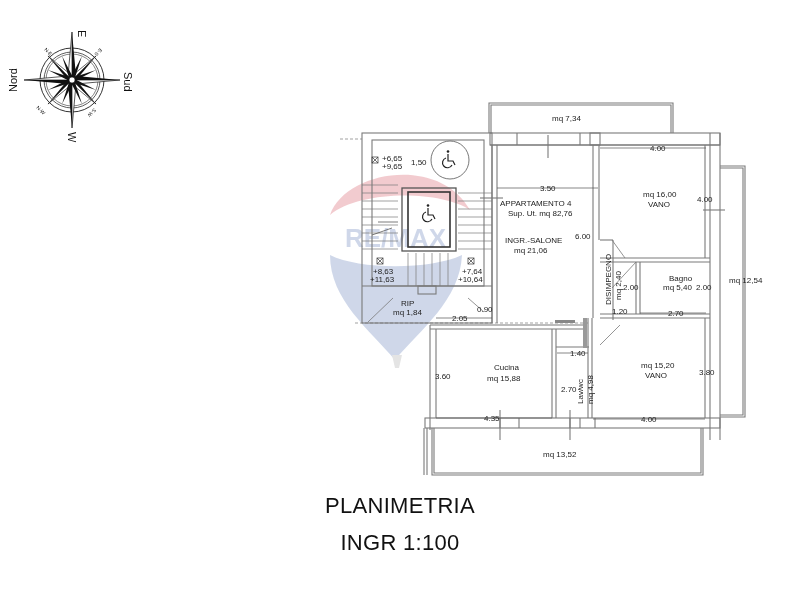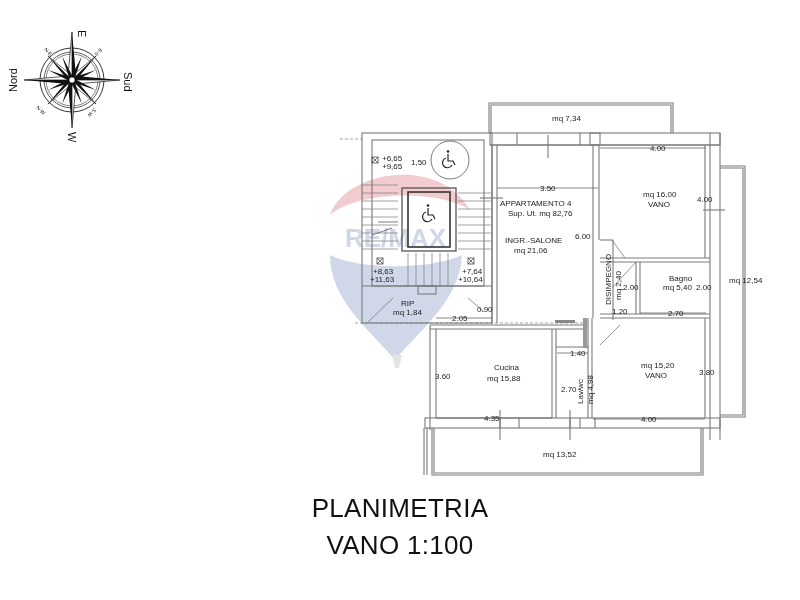--- a/index.html
+++ b/index.html
@@ -1,20 +1,20 @@
 <!DOCTYPE html>
 <html><head>
 <meta charset="utf-8">
 <style>
   html, body { margin: 0; padding: 0; background: #ffffff; }
   body { width: 800px; height: 600px; position: relative; overflow: hidden; font-family: "Liberation Sans", sans-serif; }
   #plan { position: absolute; left: 0; top: 0; width: 800px; height: 600px; }
   .lbl { font-family: "Liberation Sans", sans-serif; font-size: 8px; fill: #222; }
   .dim { font-family: "Liberation Sans", sans-serif; font-size: 8px; fill: #222; }
-  .title { position: absolute; left: 0; width: 800px; text-align: center; font-family: "Liberation Sans", sans-serif; color: #111; font-size: 26px; letter-spacing: 0.3px; }
+  .title { position: absolute; left: 0; width: 800px; text-align: center; font-family: "Liberation Sans", sans-serif; color: #111; font-size: 22px; letter-spacing: 0.3px; }
   .title.t1 { top: 493px; }
   .title.t2 { top: 530px; }
 </style>
 </head>
 <body>
 
 <svg id="plan" width="800" height="600" viewBox="0 0 800 600" xmlns="http://www.w3.org/2000/svg">
 
   <g transform="translate(72,80)">
     <circle r="32" fill="none" stroke="#333" stroke-width="1"></circle>
@@ -271,13 +271,13 @@
   <text class="lbl" x="641" y="368">mq 15,20</text>
   <text class="lbl" x="645" y="378">VANO</text>
   <text class="dim" x="699" y="375">3.80</text>
   <line x1="593" y1="419" x2="705" y2="419" stroke="#555" stroke-width="0.7"></line>
   <text class="dim" x="641" y="422">4.00</text>
 
   <text class="lbl" x="543" y="457">mq 13,52</text>
 </svg>
 
 <div class="title t1">PLANIMETRIA</div>
-<div class="title t2">VANO 1:100</div>
+<div class="title t2">INGR 1:100</div>
 
 </body></html>

